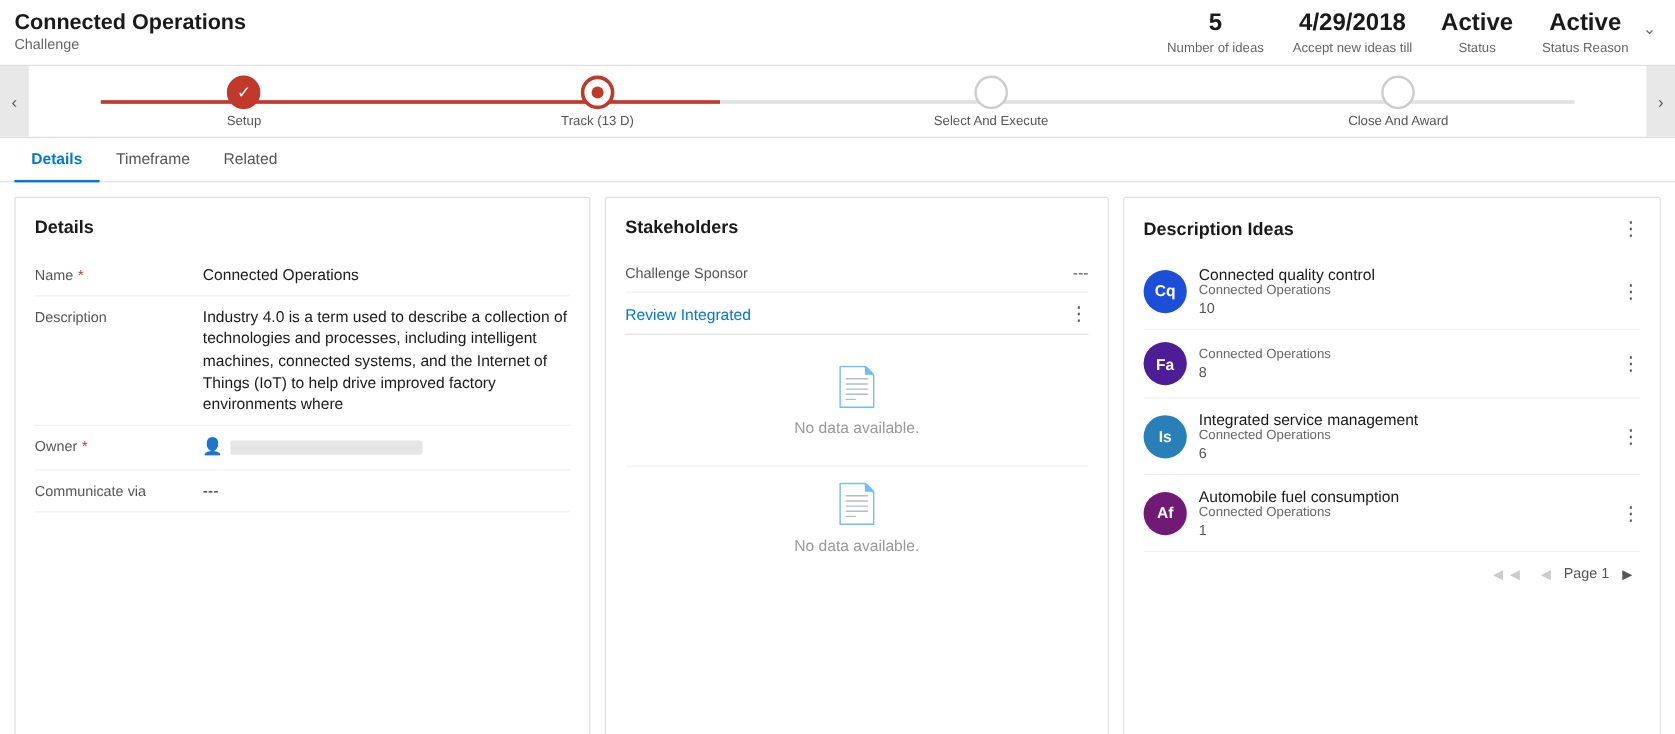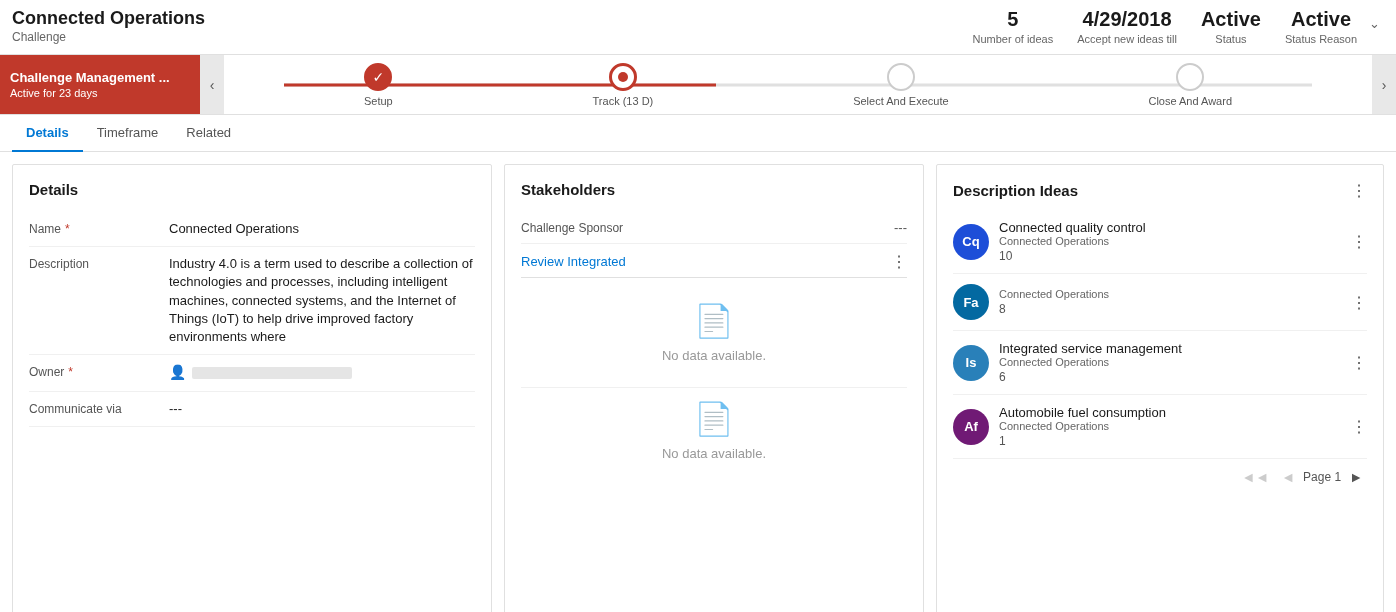--- a/index.html
+++ b/index.html
@@ -299,24 +299,20 @@
     </div>
     <div class="stat-item">
       <span class="stat-value">Active</span>
       <span class="stat-label">Status Reason</span>
     </div>
   </div>
   <div class="header-dropdown">⌄</div>
 </div>
 
 <div class="progress-bar-area">
-  <div class="challenge-badge">
-    <span class="challenge-badge-title">Challenge Management ...</span>
-    <span class="challenge-badge-sub">Active for 23 days</span>
-  </div>
   <button class="prev-btn">‹</button>
   <div class="progress-steps">
     <div class="progress-line">
       <div class="progress-line-filled"></div>
     </div>
     <div class="step">
       <div class="step-circle completed">✓</div>
       <span class="step-label">Setup</span>
     </div>
     <div class="step">
@@ -406,21 +402,21 @@
         <div class="idea-item">
       <div class="idea-avatar" style="background:#1d4ed8">Cq</div>
       <div class="idea-info">
         <div class="idea-title">Connected quality control</div>
         <div class="idea-subtitle">Connected Operations</div>
         <div class="idea-count">10</div>
       </div>
       <span class="idea-more">⋮</span>
     </div>
         <div class="idea-item">
-      <div class="idea-avatar" style="background:#0369a1">Fa</div>
+      <div class="idea-avatar" style="background:#4c1d95">Fa</div>
       <div class="idea-info">
         <div class="idea-subtitle">Connected Operations</div>
         <div class="idea-count">8</div>
       </div>
       <span class="idea-more">⋮</span>
     </div>
         <div class="idea-item">
       <div class="idea-avatar" style="background:#2980b9">Is</div>
       <div class="idea-info">
         <div class="idea-title">Integrated service management</div>

